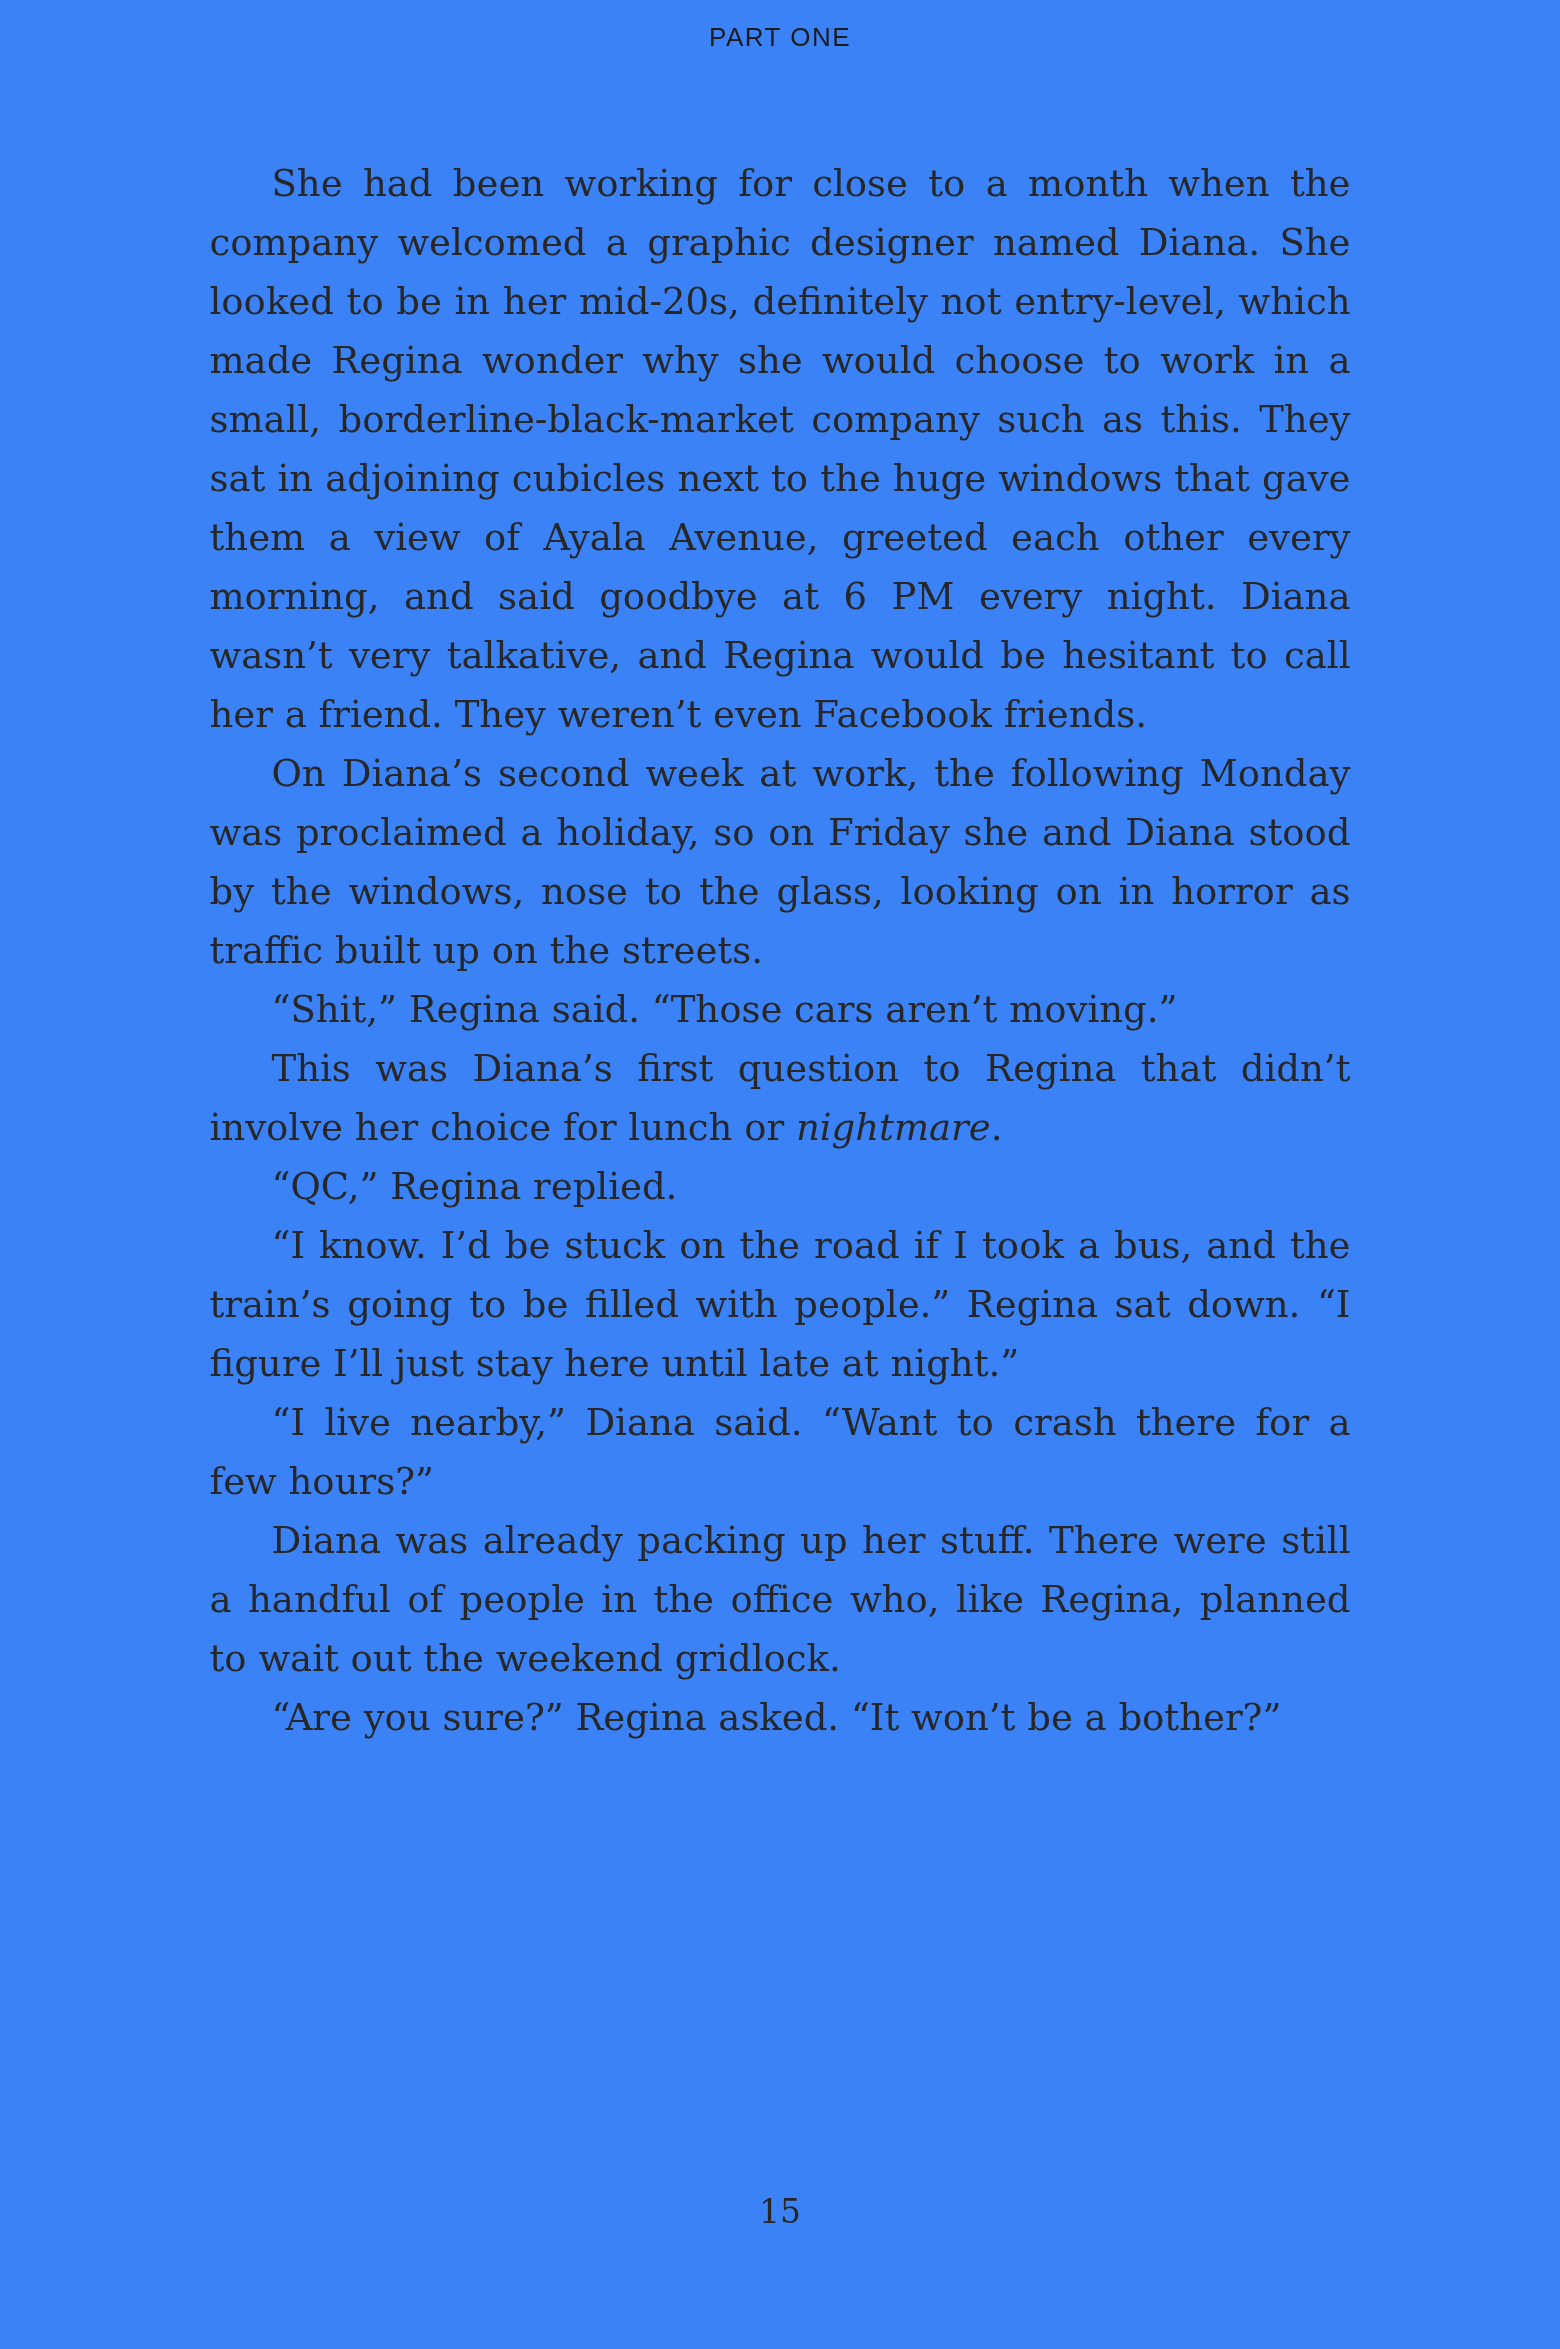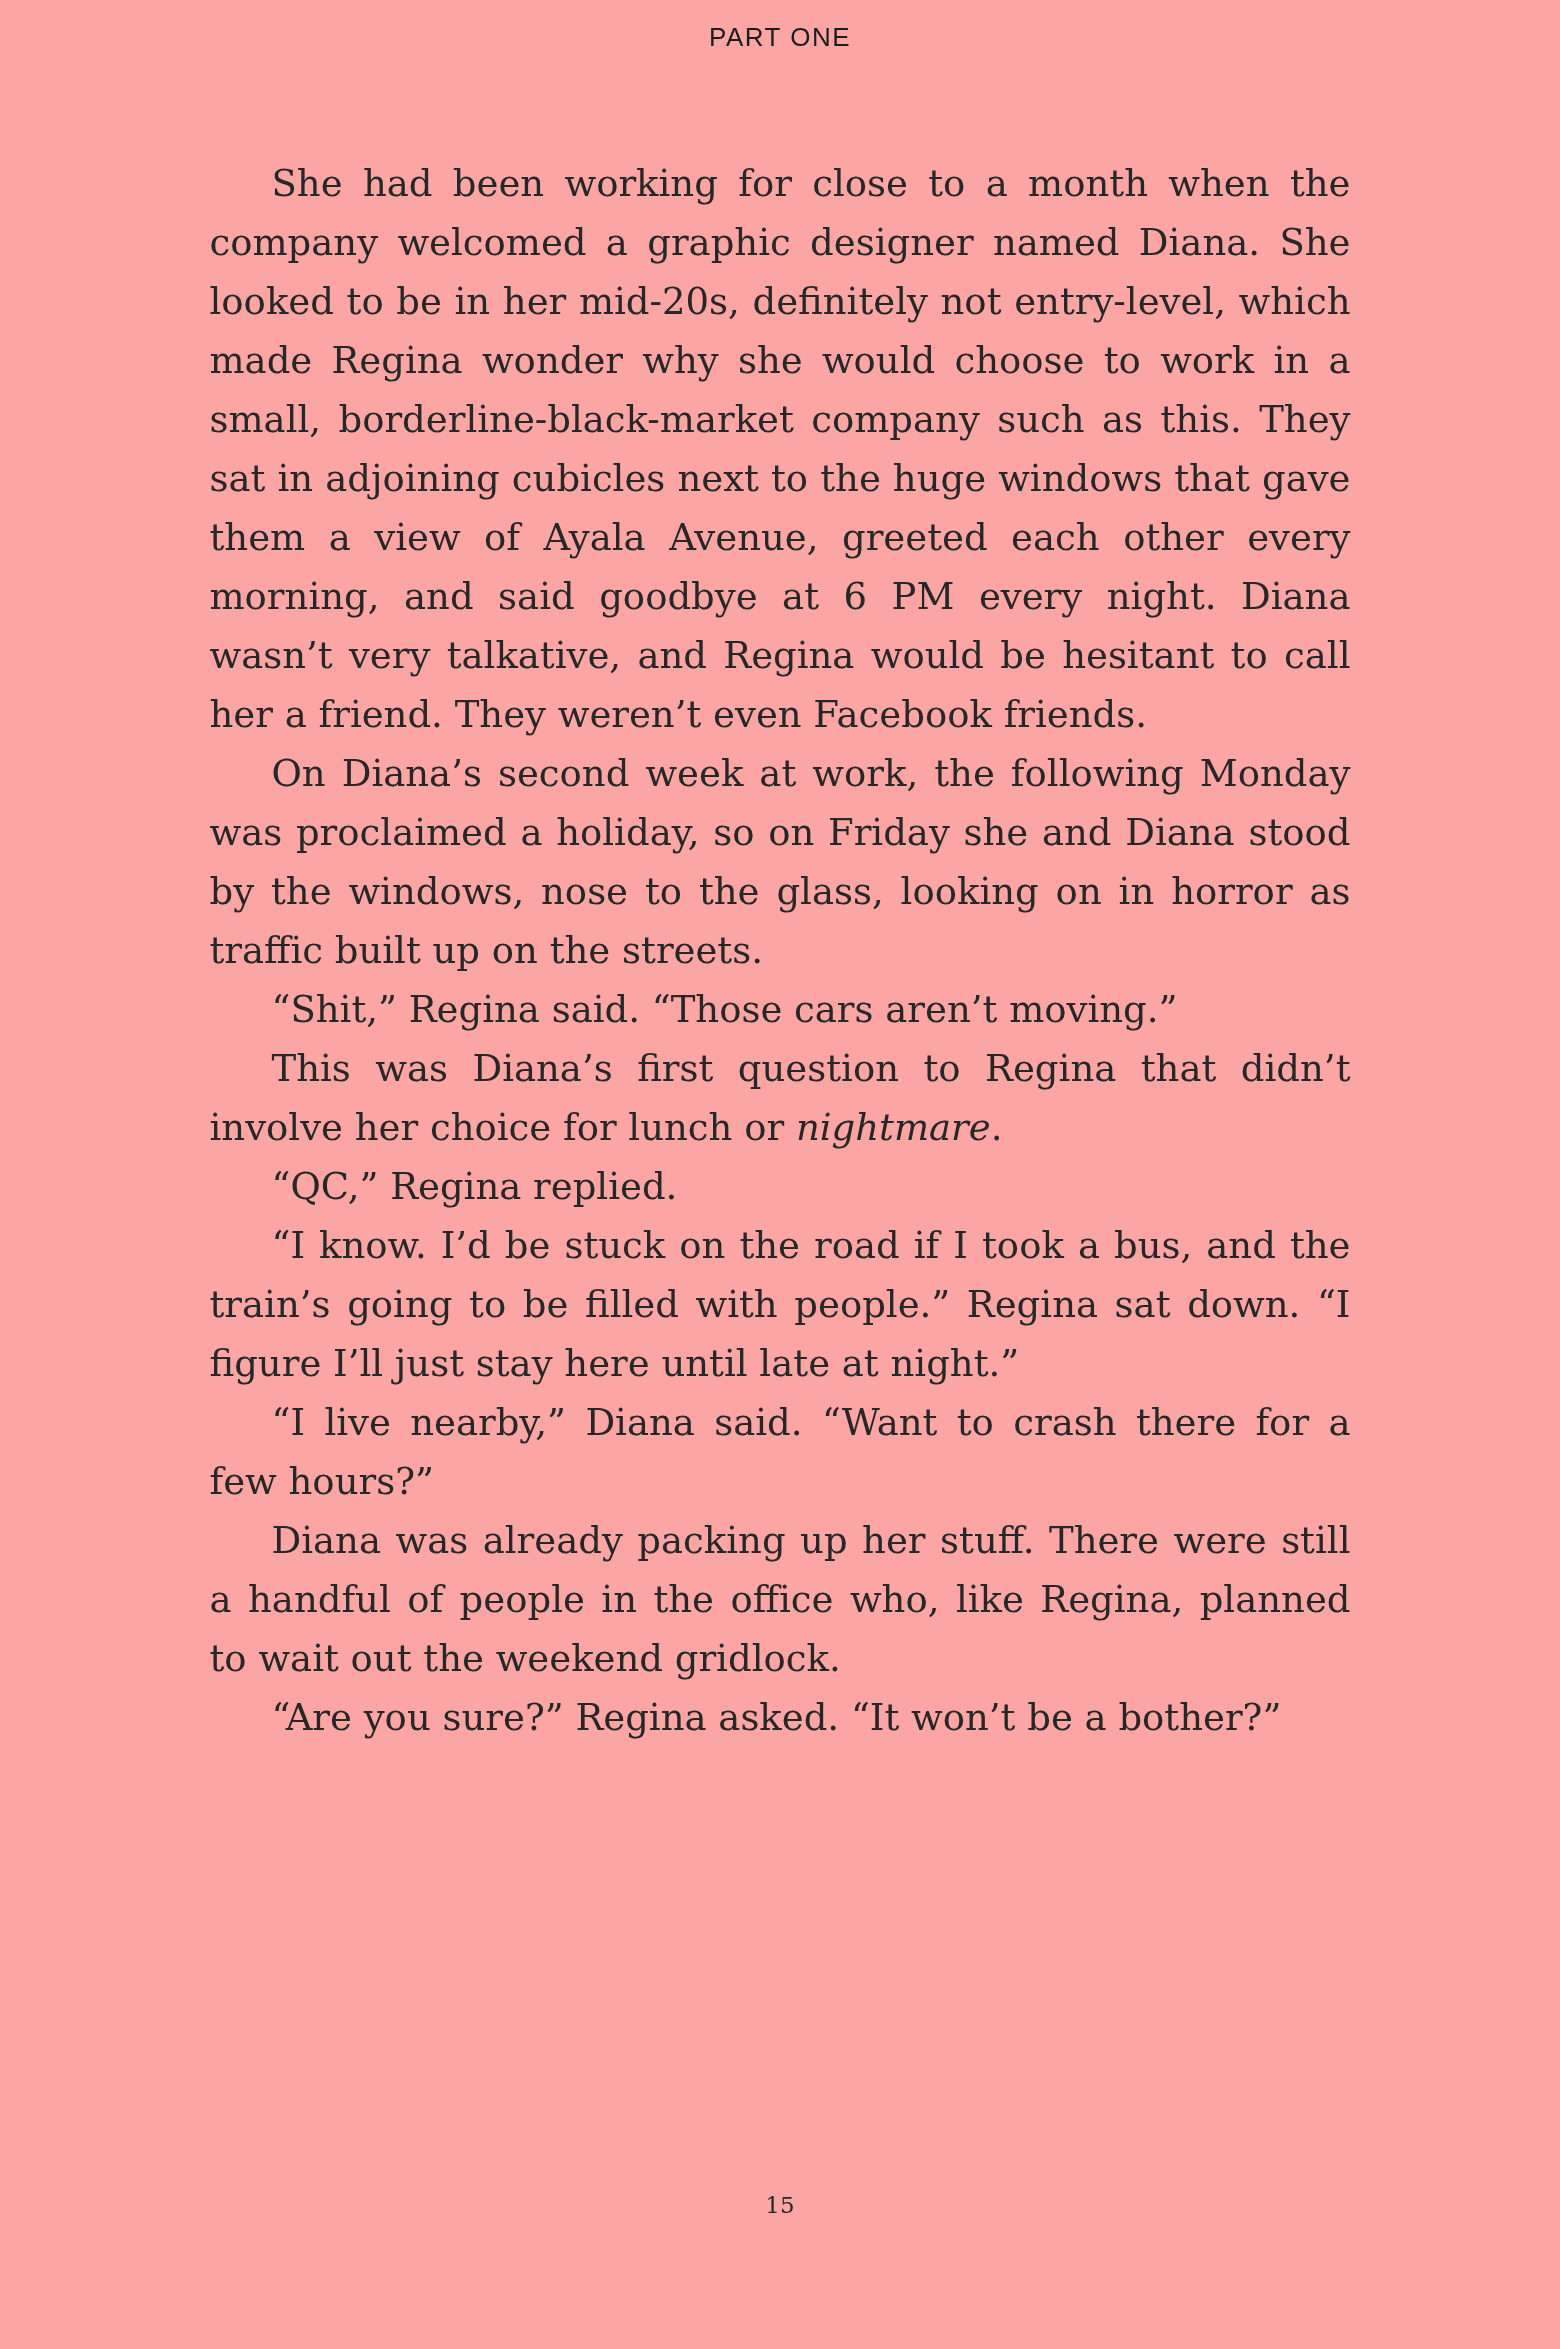--- a/index.html
+++ b/index.html
@@ -4,21 +4,21 @@
 <style>
   html, body {
     margin: 0;
     padding: 0;
     background: #ffffff;
   }
   .book-page {
     position: relative;
     width: 1560px;
     height: 2349px;
-    background: #fca5a5;
+    background: #3b82f6;
     overflow: hidden;
   }
   .part-heading {
     padding-top: 21.5px;
     text-align: center;
     font-family: "Liberation Sans", sans-serif;
     font-size: 26px;
     font-weight: 500;
     letter-spacing: 1.5px;
     color: #1c1c1c;
@@ -42,21 +42,21 @@
   .page-text em {
     font-style: italic;
   }
   .page-number {
     position: absolute;
     top: 2192px;
     left: 0;
     width: 100%;
     text-align: center;
     font-family: "DejaVu Serif", "Liberation Serif", serif;
-    font-size: 23px;
+    font-size: 33px;
     color: #272727;
   }
 </style>
 </head>
 <body>
 
 <div class="book-page">
 
   <div class="part-heading">PART ONE</div>
 

